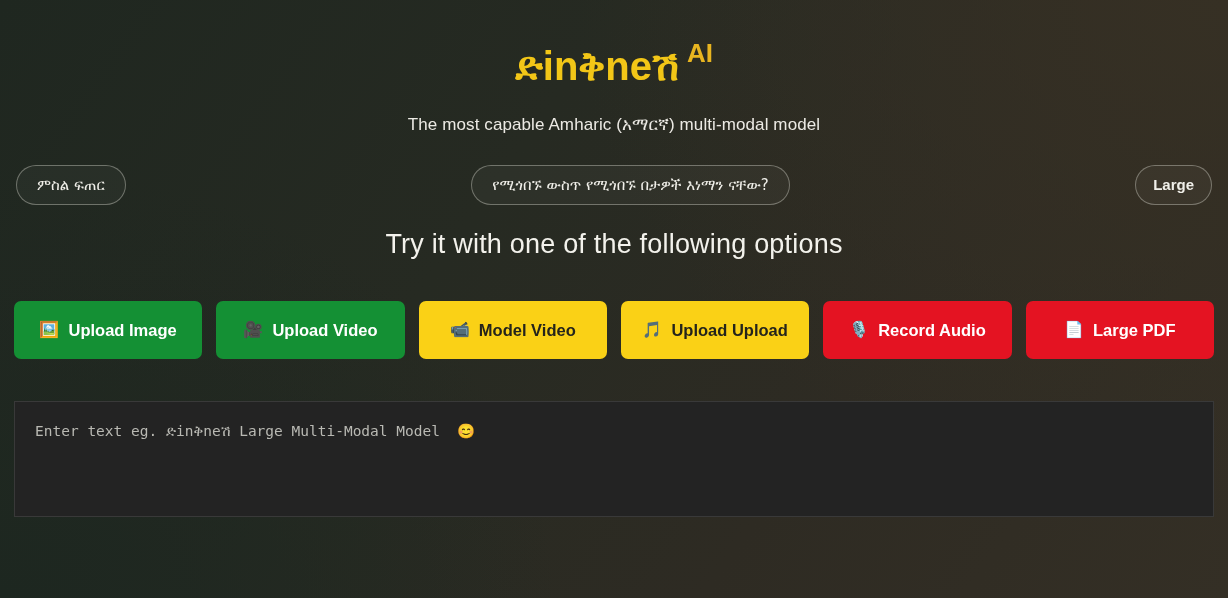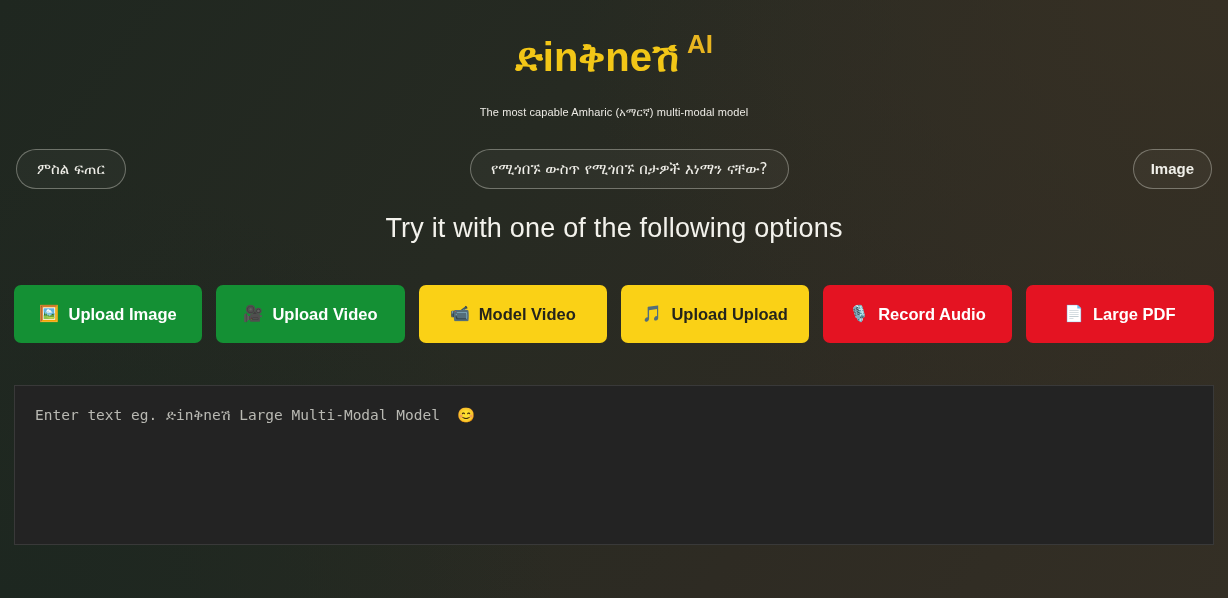--- a/index.html
+++ b/index.html
@@ -34,35 +34,36 @@
   }
 
   .brand {
     font-size: 40px;
     font-weight: 700;
     line-height: 1.1;
     color: #f2c617;
     letter-spacing: 0px;
     display: inline-block;
     white-space: nowrap;
+    margin-top: 9px;
   }
 
   .brand-ai {
     font-size: 26px;
     font-weight: 700;
     color: #e8b520;
     vertical-align: super;
     margin-left: 8px;
     position: relative;
     top: -4px;
   }
 
   .subtitle {
     margin-top: 27px;
-    font-size: 11px;
+    font-size: 17px;
     font-weight: 400;
     color: #eceae4;
     letter-spacing: 0.1px;
   }
 
   
   .chips {
     margin-top: 30px;
     display: flex;
     justify-content: space-between;
@@ -139,21 +140,21 @@
   .btn-red    { background: #e41322; color: #ffffff; }
 
   
   .prompt-wrap {
     margin-top: 42px;
     padding: 0 14px;
   }
 
   .prompt-box {
     width: 100%;
-    height: 160px;
+    height: 116px;
     background: #232323;
     border: 1px solid rgba(255,255,255,0.10);
     border-radius: 0;
     padding: 19px 20px;
     color: #c8c8c2;
     font-family: "DejaVu Sans Mono", "Liberation Mono", monospace;
     font-size: 14.5px;
     line-height: 1.5;
     resize: none;
     outline: none;
@@ -172,21 +173,21 @@
   <div class="header">
     <h1 class="brand">
       <span>ድinቅneሽ</span><span class="brand-ai">AI</span>
     </h1>
     <div class="subtitle">The most capable Amharic (አማርኛ) multi-modal model</div>
   </div>
 
   <div class="chips">
     <button class="chip">ምስል ፍጠር</button>
     <button class="chip">የሚጎበኙ ውስጥ የሚጎበኙ በታዎች እነማን ናቸው?</button>
-    <button class="chip more">Image</button>
+    <button class="chip more">Large</button>
   </div>
 
   <h2 class="section-title">Try it with one of the following options</h2>
 
   <div class="actions">
 
     <button class="action-btn btn-green">
       <span class="btn-icon">🖼️</span>
       <span>Upload Image</span>
     </button>

